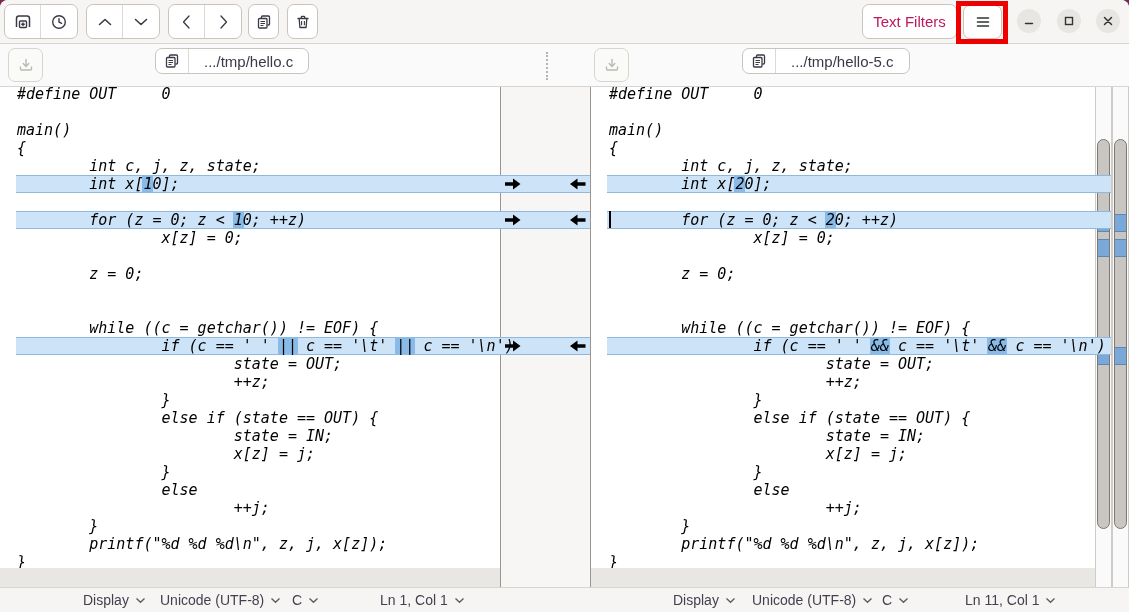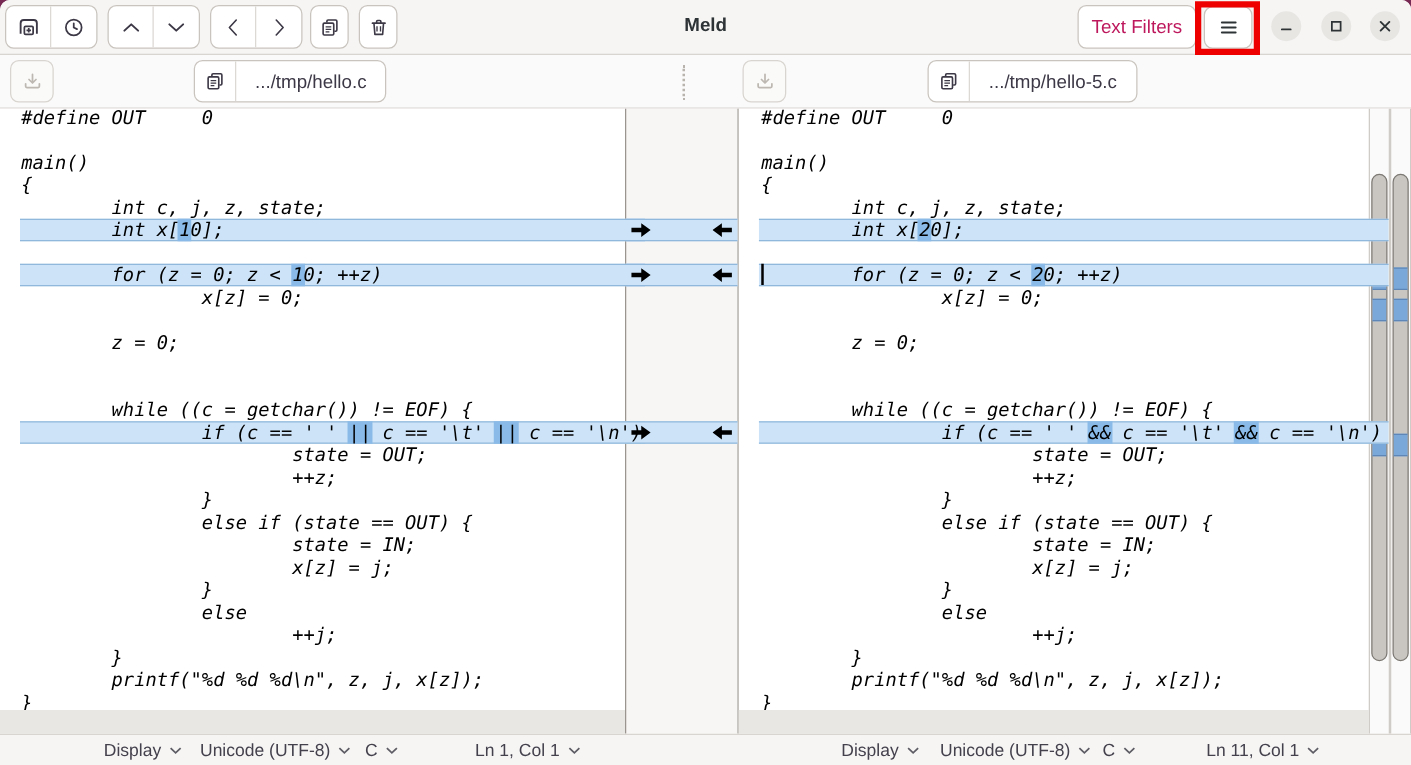--- a/index.html
+++ b/index.html
@@ -33,21 +33,21 @@
     border:5px solid #ee0000;pointer-events:none;z-index:50;}
   .winctl{position:absolute;top:9px;width:24px;height:24px;border-radius:50%;
     background:#e8e6e3;border:none;padding:0;display:flex;align-items:center;
     justify-content:center;cursor:pointer;color:#2e3436;}
   
   #filebar{position:absolute;left:0;top:44px;width:1129px;height:43px;
     background:#fbfafa;border-bottom:1px solid #d8d4cf;}
   .save-btn{position:absolute;top:4px;width:35px;height:34px;background:#fafaf9;
     border:1px solid #d8d4cf;border-radius:7px;display:flex;align-items:center;
     justify-content:center;padding:0;}
-  .file-chooser{position:absolute;top:4px;height:34px;display:flex;background:#fff;
+  .file-chooser{position:absolute;top:4px;height:26px;display:flex;background:#fff;
     border:1px solid #c9c4be;border-radius:7px;overflow:hidden;cursor:pointer;}
   .file-chooser .fc-icon{width:33px;display:flex;align-items:center;justify-content:center;
     border-right:1px solid #dcd8d3;}
   .file-chooser .fc-label{display:flex;align-items:center;padding:0 15px;
     font-size:15px;color:#3d3846;white-space:nowrap;}
   #pane-divider{position:absolute;left:546px;top:8px;height:28px;width:0;
     border-left:2px dotted #b8b3ad;}
   
   #main{position:absolute;left:0;top:87px;width:1129px;height:500px;background:#fff;}
   .pane{position:absolute;top:0;height:500px;background:#fff;}
@@ -155,21 +155,20 @@
       <span>
         <svg width="18" height="18" viewBox="0 0 18 18">
             <path d="M4 5.5 H14" stroke="#3d3846" stroke-width="1.4" stroke-linecap="round"></path>
             <path d="M7.3 5.3 V4.2 Q7.3 3.4 8.1 3.4 H9.9 Q10.7 3.4 10.7 4.2 V5.3" fill="none" stroke="#3d3846" stroke-width="1.3"></path>
             <path d="M5.2 6 L5.9 14.5 H12.1 L12.8 6" fill="none" stroke="#3d3846" stroke-width="1.3" stroke-linejoin="round"></path>
             <path d="M7.6 8 V12.2 M10.4 8 V12.2" stroke="#3d3846" stroke-width="1.1"></path>
           </svg>
       </span>
     </button>
 
-    <div id="title">Meld</div>
 
     <button id="text-filters-btn">Text Filters</button>
     <button id="menu-btn">
       <span>
         <svg width="18" height="18" viewBox="0 0 18 18">
             <path d="M3.5 5 H14.5 M3.5 9 H14.5 M3.5 13 H14.5" stroke="#2e3436" stroke-width="1.6" stroke-linecap="round"></path>
           </svg>
       </span>
     </button>
     <div id="annotation-box"></div>

